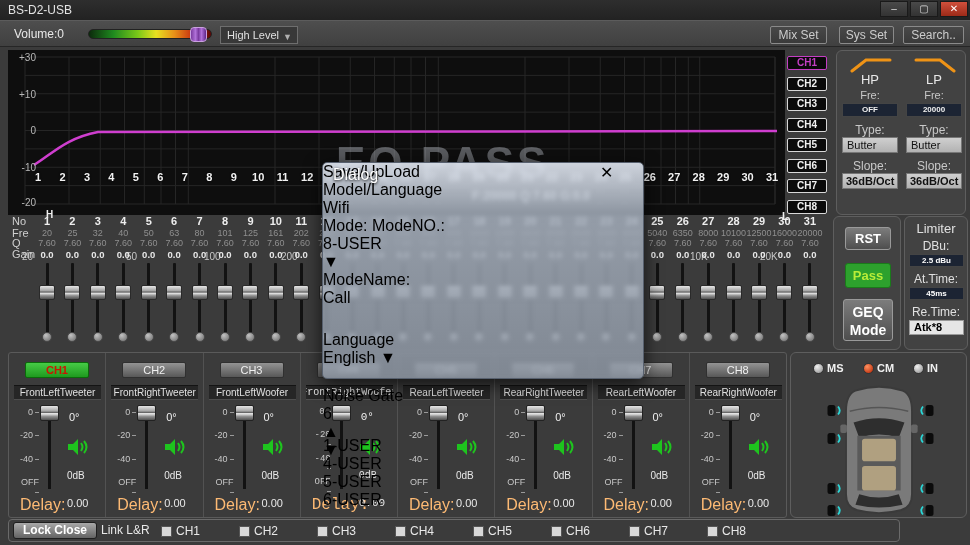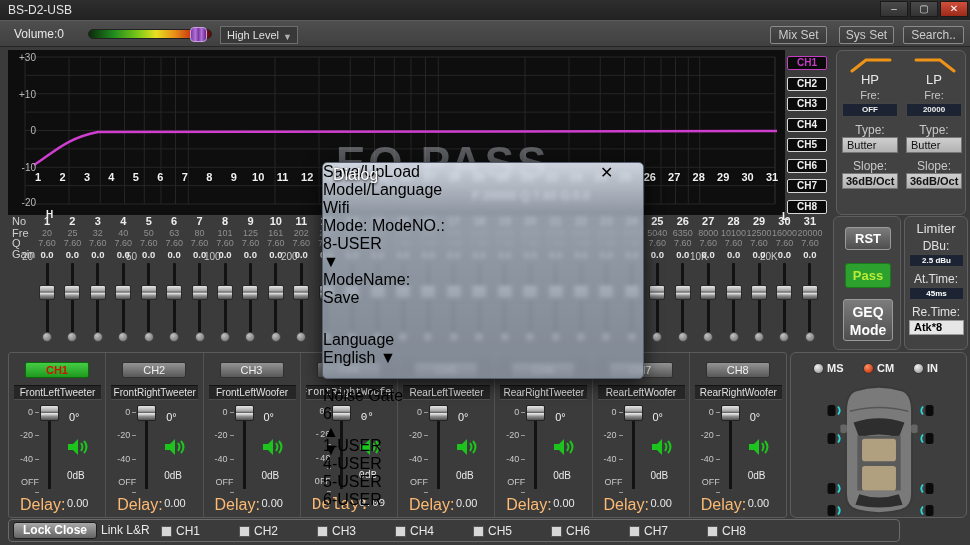--- a/index.html
+++ b/index.html
@@ -792,21 +792,21 @@
         </div>
       <div class="tab-panel">
         <div class="grp" style="left:13px;top:14px;width:150px;height:114px;">
           <span class="grp-lab">Mode:</span>
           <span class="dlab" style="left:10px;top:21px;">ModeNO.:</span>
           <div class="combo" style="left:57px;top:18px;width:78px;">
             <span>8-USER</span>
             <span class="cArr">▼</span>
           </div>
           <span class="dlab" style="left:10px;top:57px;">ModeName:</span>
-          <div class="call-btn" style="left:6px;top:85px;">Save</div>
+          <div class="call-btn" style="left:6px;top:85px;">Call</div>
         </div>
         <div class="grp" style="left:173px;top:14px;width:106px;height:56px;">
           <span class="grp-lab">Language</span>
           <div class="combo" style="left:14px;top:22px;width:78px;">
             <span>English</span>
             <span class="cArr">▼</span>
           </div>
         </div>
         <div class="grp" style="left:173px;top:75px;width:106px;height:50px;">
           <span class="grp-lab">Noise Gate</span>

